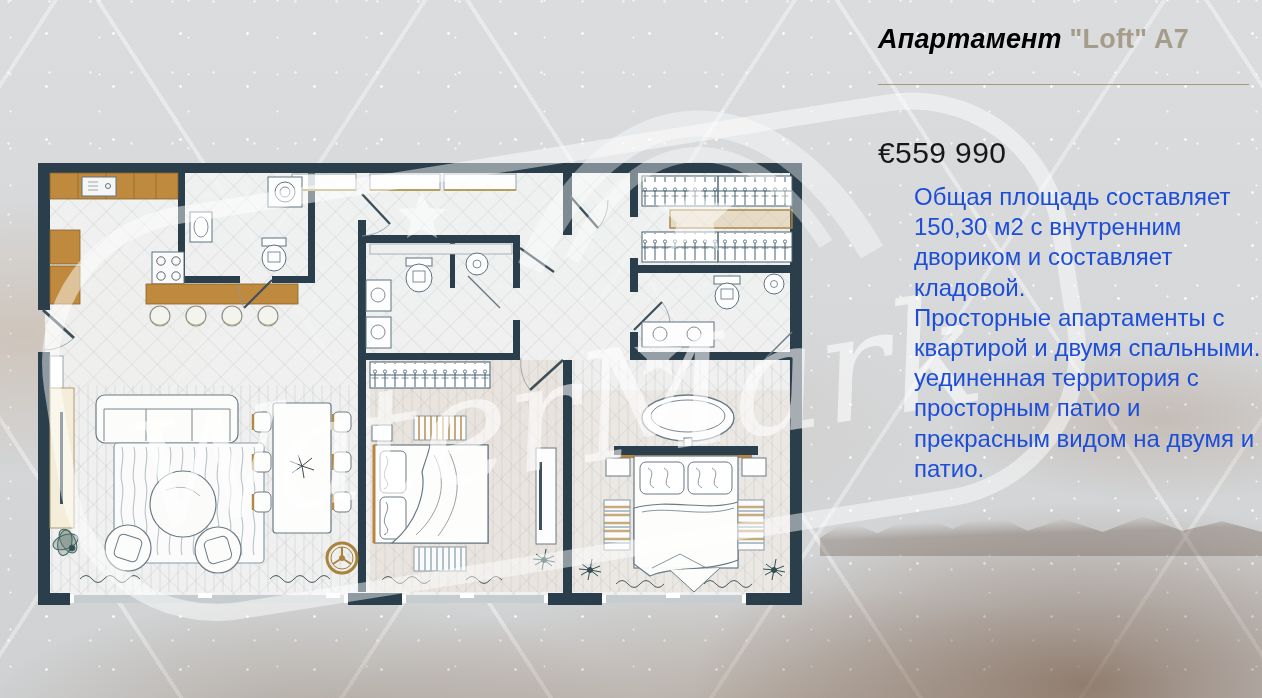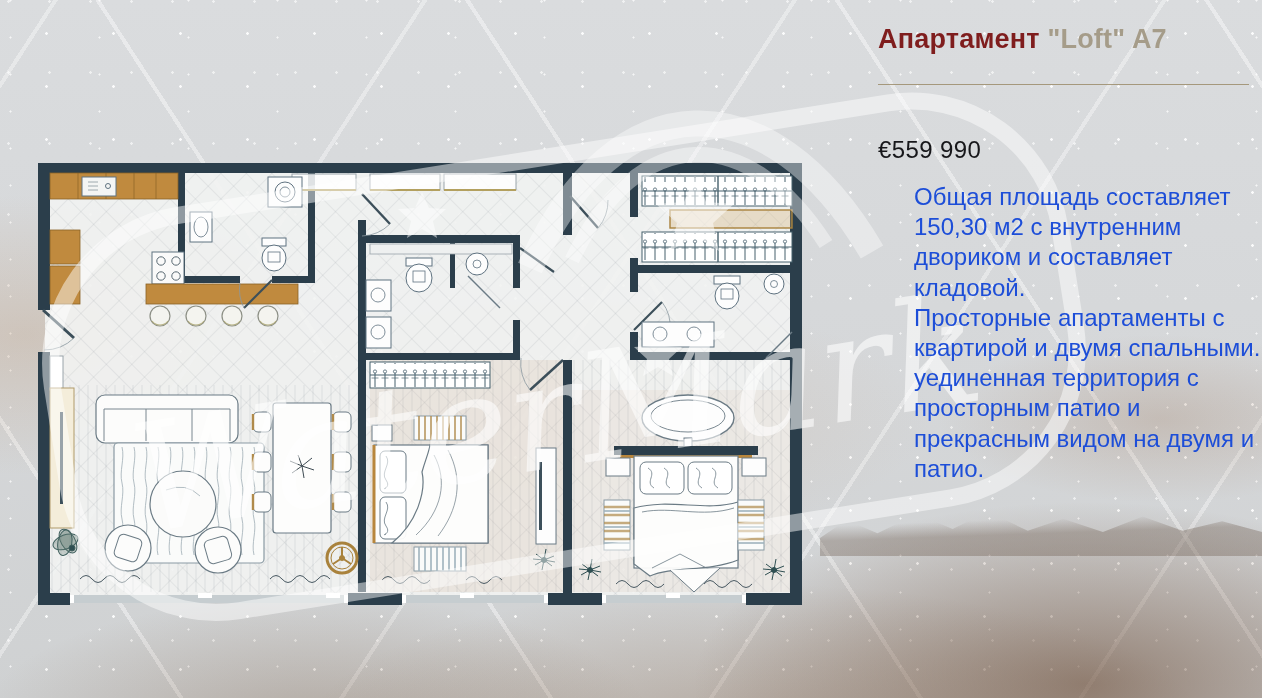--- a/index.html
+++ b/index.html
@@ -23,21 +23,21 @@
     radial-gradient(ellipse 520px 200px at 25% 104%,rgba(125,96,72,.35),transparent 65%),
     radial-gradient(ellipse 420px 200px at 2% 48%,rgba(186,146,108,.28),transparent 70%),
     radial-gradient(ellipse 520px 180px at 45% 60%,rgba(196,160,126,.22),transparent 70%),
     radial-gradient(ellipse 320px 120px at 92% 60%,rgba(150,112,82,.25),transparent 70%);}
   .ridge{position:absolute;left:820px;top:496px;width:442px;height:60px;opacity:.55;
     background:linear-gradient(178deg,transparent 40%,rgba(90,70,55,.55) 60%);
     clip-path:polygon(0 70%,6% 40%,13% 62%,22% 30%,30% 55%,38% 26%,47% 58%,55% 38%,64% 60%,73% 34%,82% 58%,91% 42%,100% 60%,100% 100%,0 100%);}
   
   .title{position:absolute;left:878px;top:24px;font-size:27px;font-weight:700;letter-spacing:.2px;}
   .divider{position:absolute;left:878px;top:84px;width:371px;height:1px;background:#9b8c6b;opacity:.85;}
-  .price{position:absolute;left:878px;top:136px;font-size:24px;font-weight:500;color:#17171a;letter-spacing:.4px;}
+  .price{position:absolute;left:878px;top:136px;font-size:30px;font-weight:500;color:#17171a;letter-spacing:.4px;}
   .desc{position:absolute;left:878px;top:182px;width:382px;font-size:24px;line-height:30.2px;color:#1d4ed8;margin-left:36px;}
   .desc div{white-space:nowrap;}
   
   .plan{position:absolute;left:30px;top:160px;}
   .wm{position:absolute;inset:0;pointer-events:none;}
 </style>
 </head>
 <body>
 <div class="page">
 
@@ -352,21 +352,21 @@
       <path d="M572 260C638 122 748 122 826 244" stroke-width="15"></path>
     </g>
     <g fill="rgba(255,255,255,.5)">
       <path d="M695 176l11 26 28 2-21 19 6 28-24-15-25 15 7-28-21-19 28-2z"></path>
       <path d="M658 330l7 16 17 1-13 12 4 17-15-9-15 9 4-17-13-12 17-1z"></path>
       <path d="M422 192l7 16 17 1-13 12 4 17-15-9-15 9 4-17-13-12 17-1z"></path>
     </g>
   </svg>
 
   <h1 class="title" style="margin:0;">
-    <span style="color:#7f1d1d;">Апартамент</span>
+    <span style="color:#000000;font-style:italic;">Апартамент</span>
     <span style="color:#a59c89;">"Loft" A7</span>
   </h1>
   <div class="divider"></div>
   <div class="price">€559 990</div>
   <div class="desc">
     <div>Общая площадь составляет</div>
     <div>150,30 м2 с внутренним</div>
     <div>двориком и составляет</div>
     <div>кладовой.</div>
     <div>Просторные апартаменты с</div>

